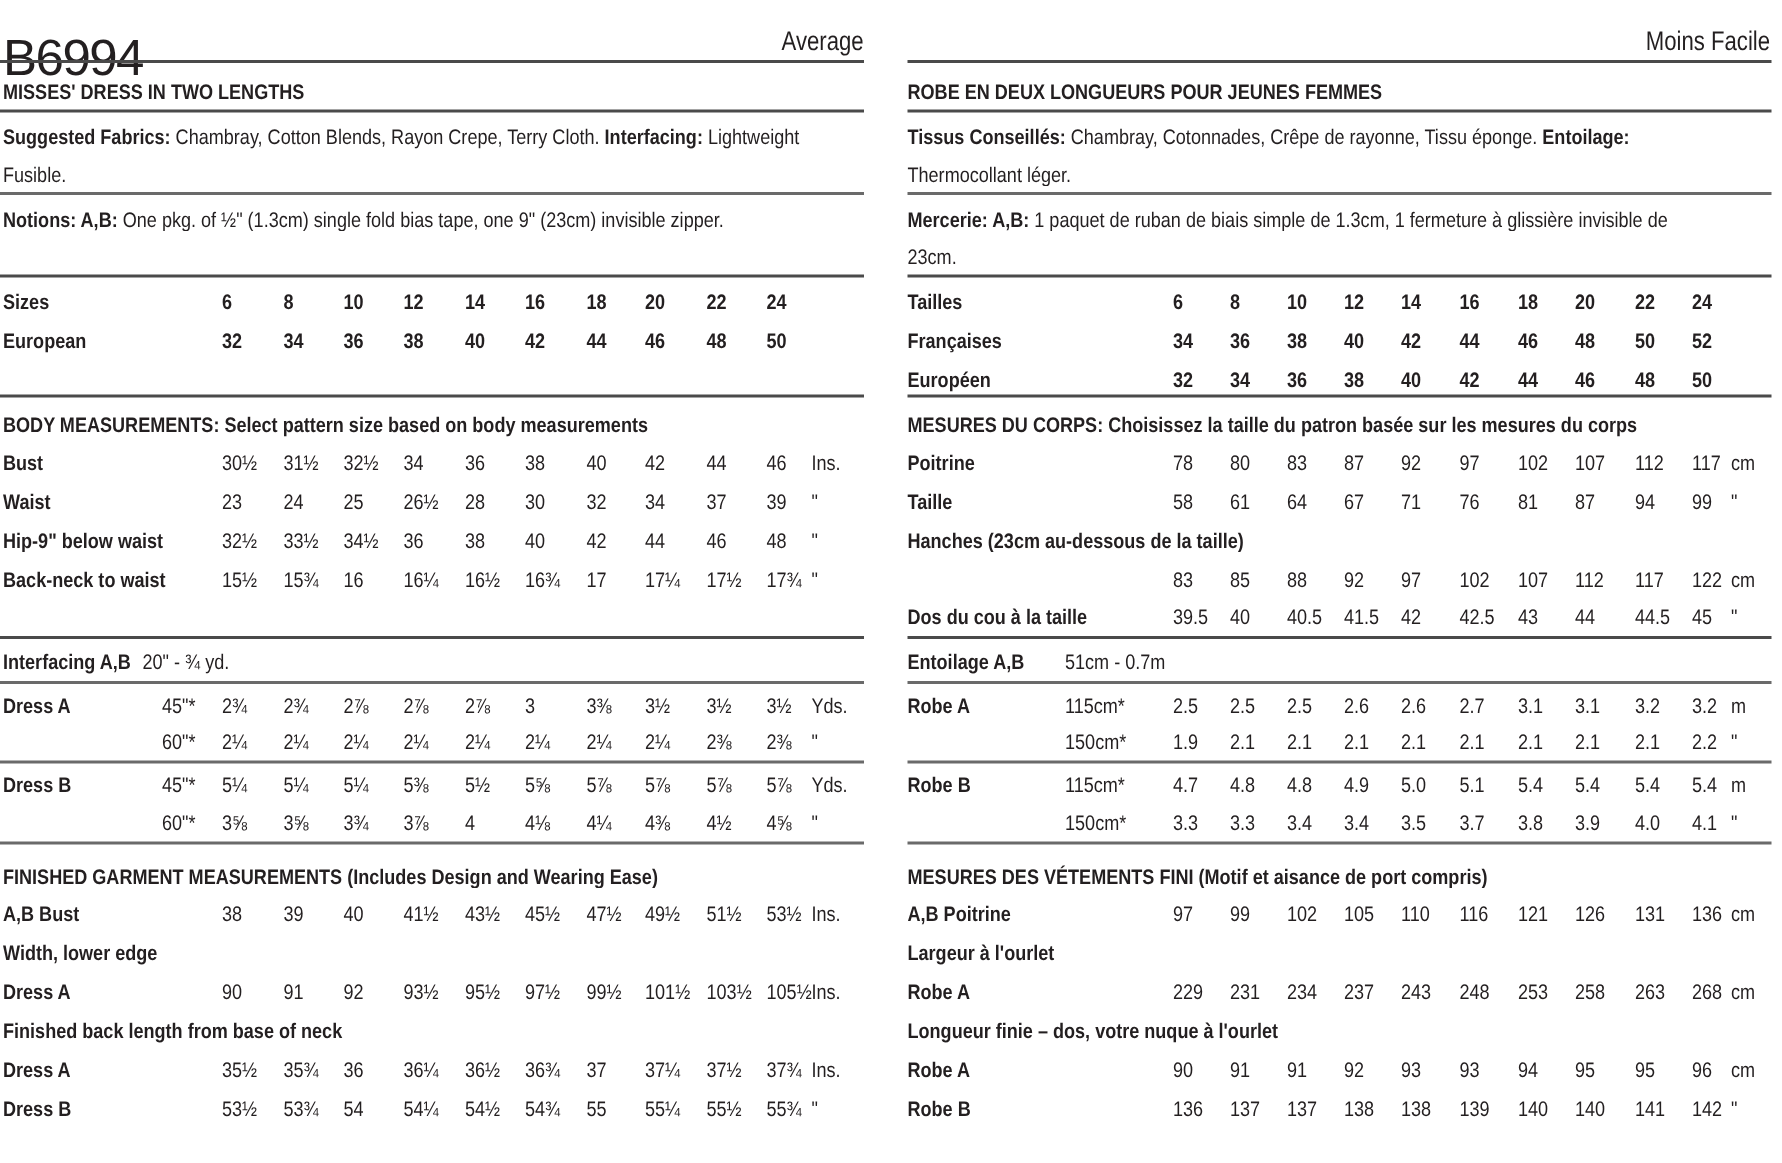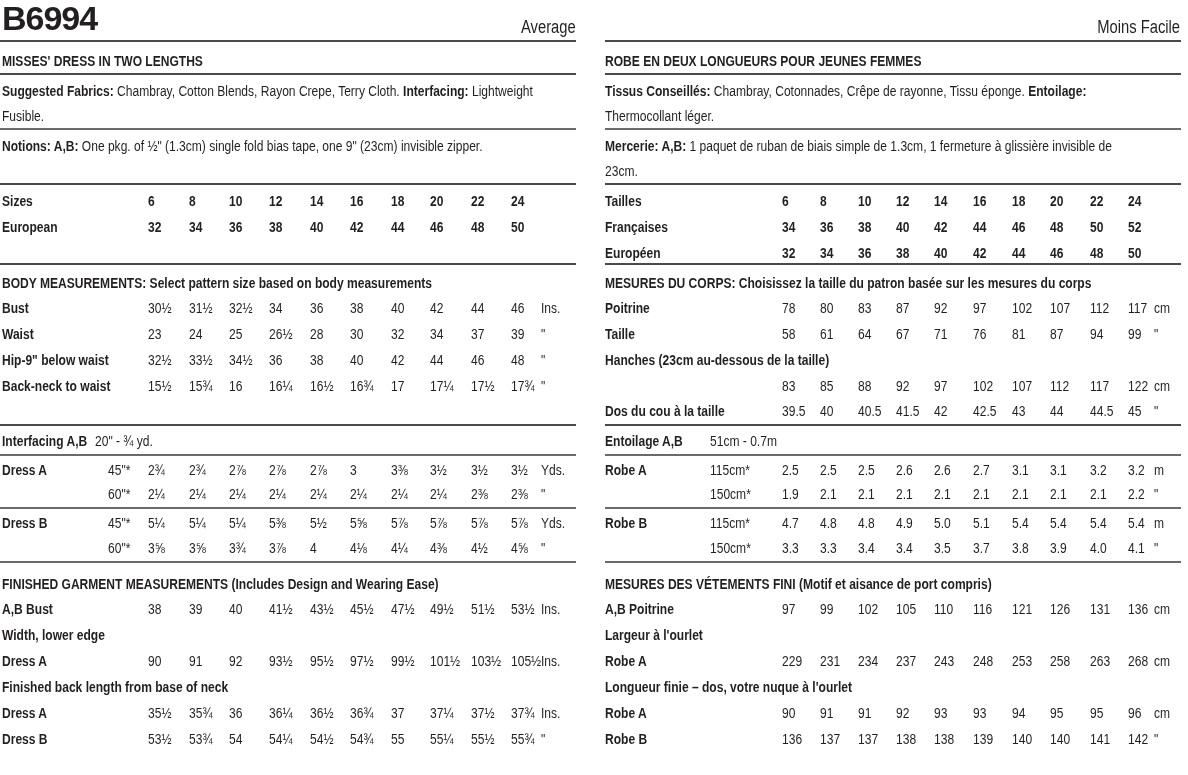--- a/index.html
+++ b/index.html
@@ -3,21 +3,21 @@
 <meta charset="utf-8">
 <style>
   html, body { margin:0; padding:0; background:#fff; }
   body { width:1188px; height:775px; position:relative; overflow:hidden;
          font-family:"Liberation Sans Narrow","Liberation Sans", sans-serif; color:#231f20; }
   .abs { position:absolute; white-space:nowrap; }
   .t { font-size:14px; transform:scaleX(0.86); transform-origin:left center; line-height:18px; }
   .b { font-weight:bold; }
   .rule { position:absolute; height:2px; background:#4a4a4a; }
   .rule.thin { height:1.5px; background:#6a6a6a; }
-  .code { font-size:34px; font-weight:bold; letter-spacing:-1px; font-family:"Liberation Sans", sans-serif; line-height:36px; transform:none; }
+  .code { font-size:34px; font-weight:normal; letter-spacing:-1px; font-family:"Liberation Sans", sans-serif; line-height:36px; transform:none;margin-top:21px; }
   .diff { font-size:18px; transform:scaleX(0.82); transform-origin:right center; line-height:22px; }
   .cell { position:absolute; font-size:14px; line-height:18px; white-space:nowrap; transform:scaleX(0.86); transform-origin:left center; }
   .cell.b { font-weight:bold; }
 </style>
 </head>
 <body>
 
 <div class="abs code" style="left:2px;top:0px;">B6994</div>
 <div class="abs diff" style="right:612px;top:16px;">Average</div>
 <div class="abs diff" style="right:8px;top:16px;">Moins Facile</div>

